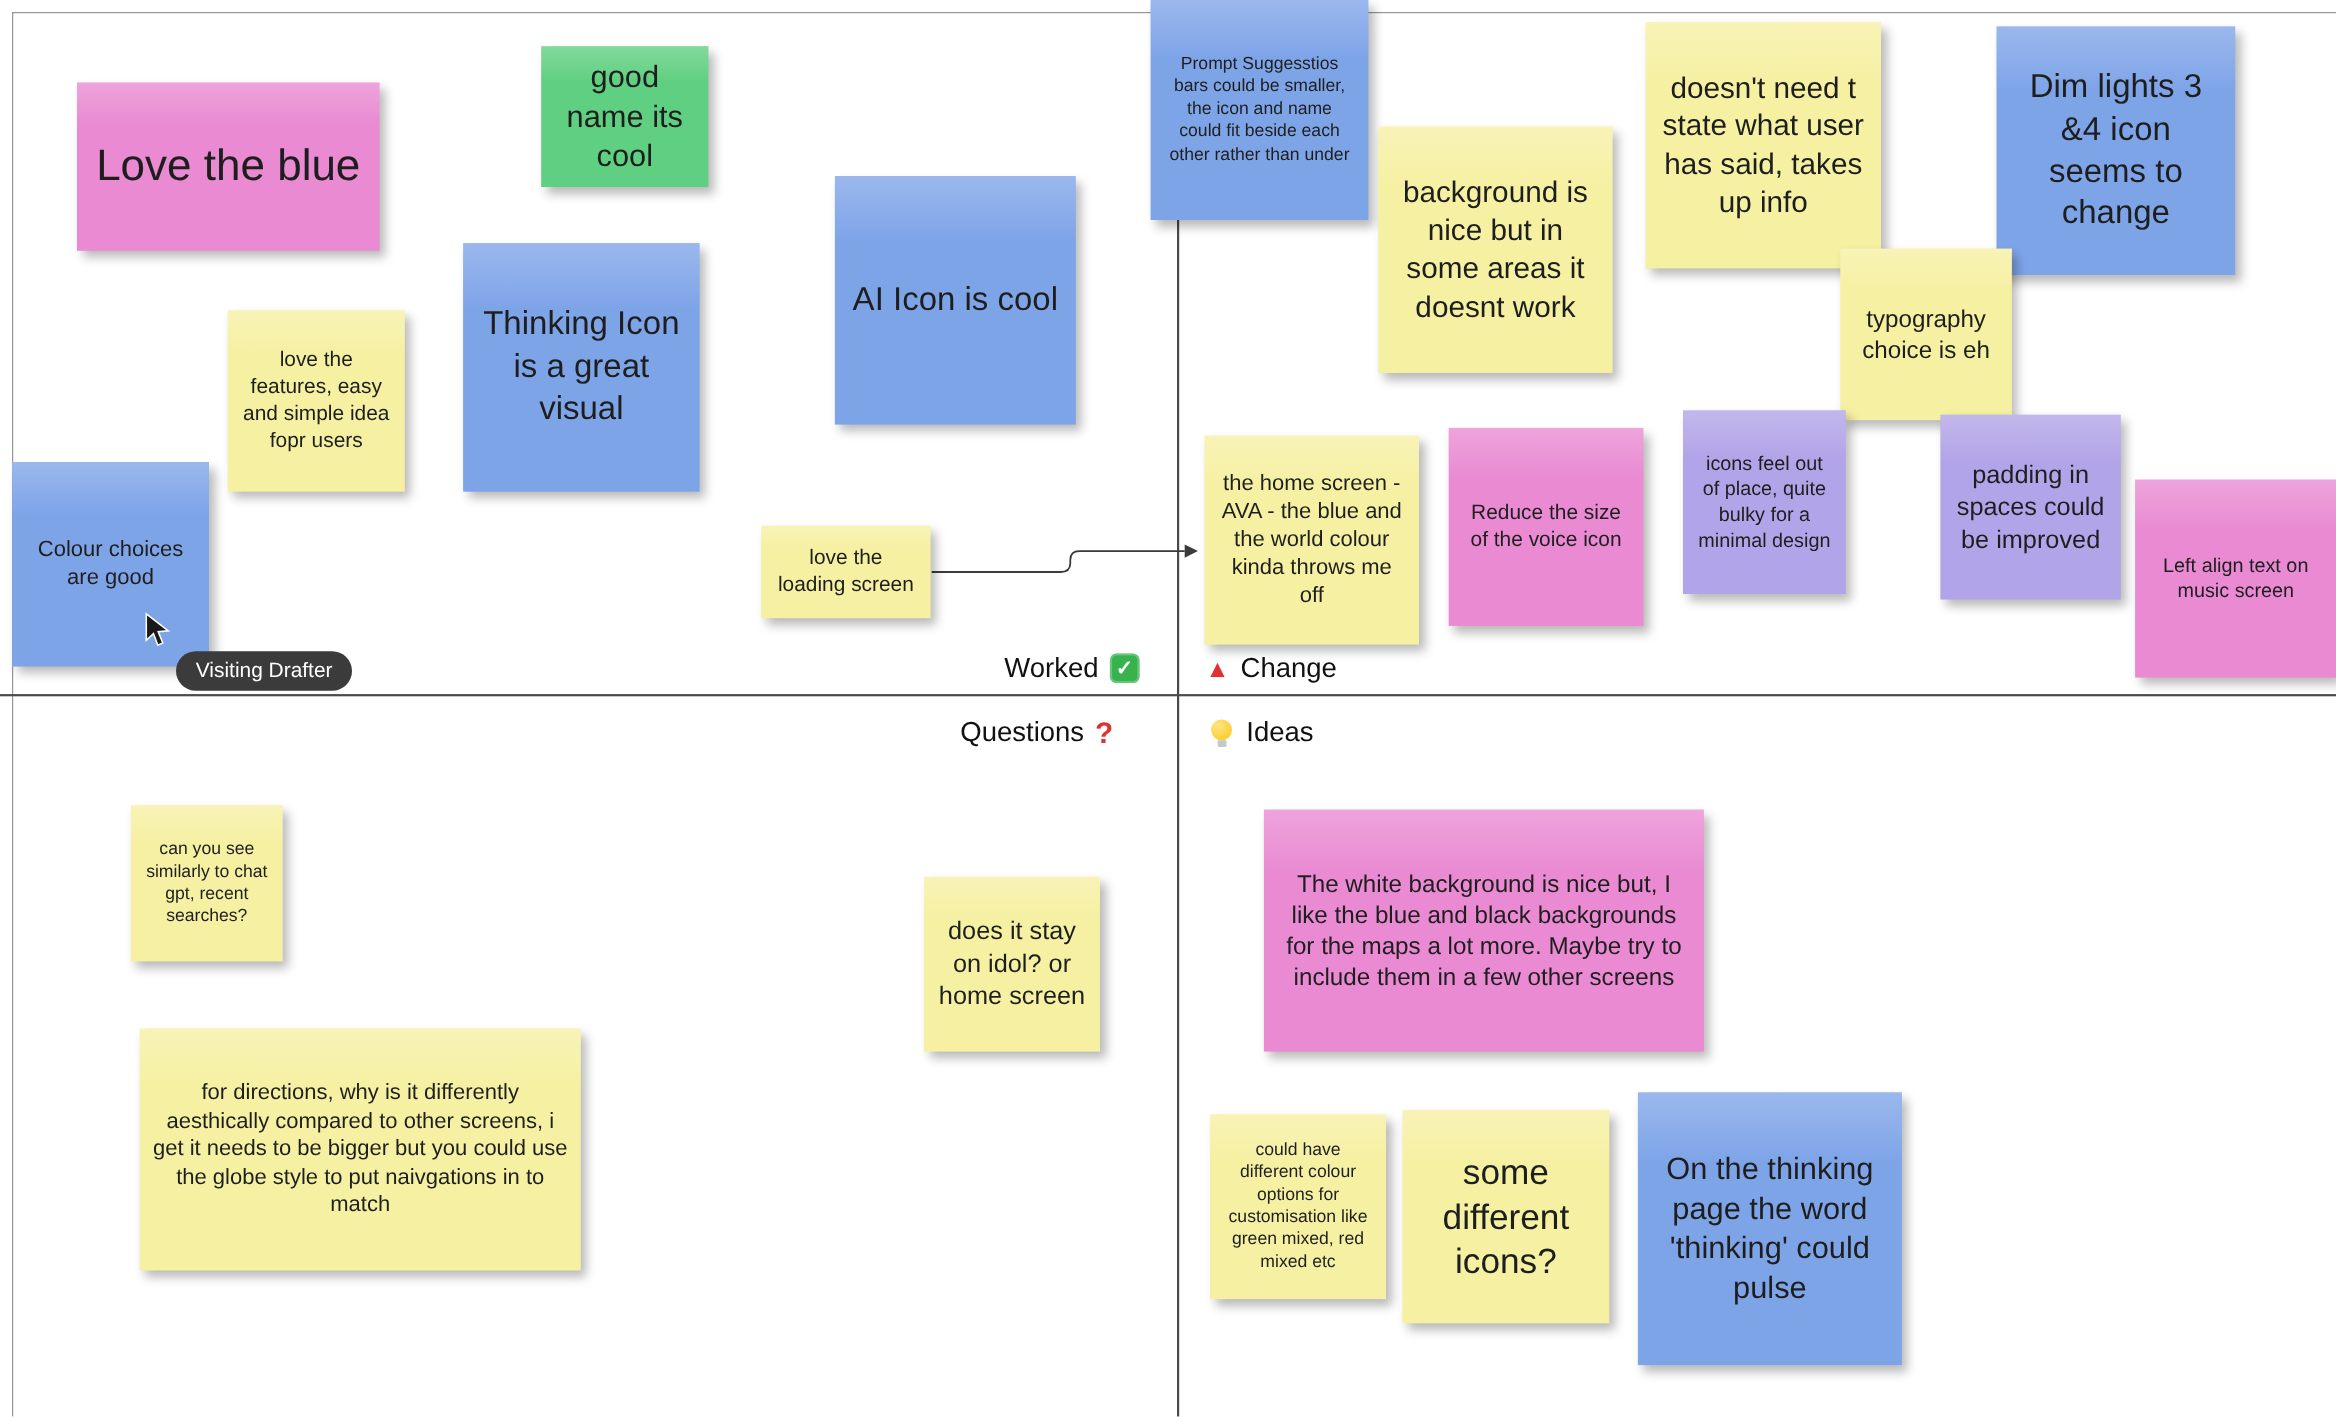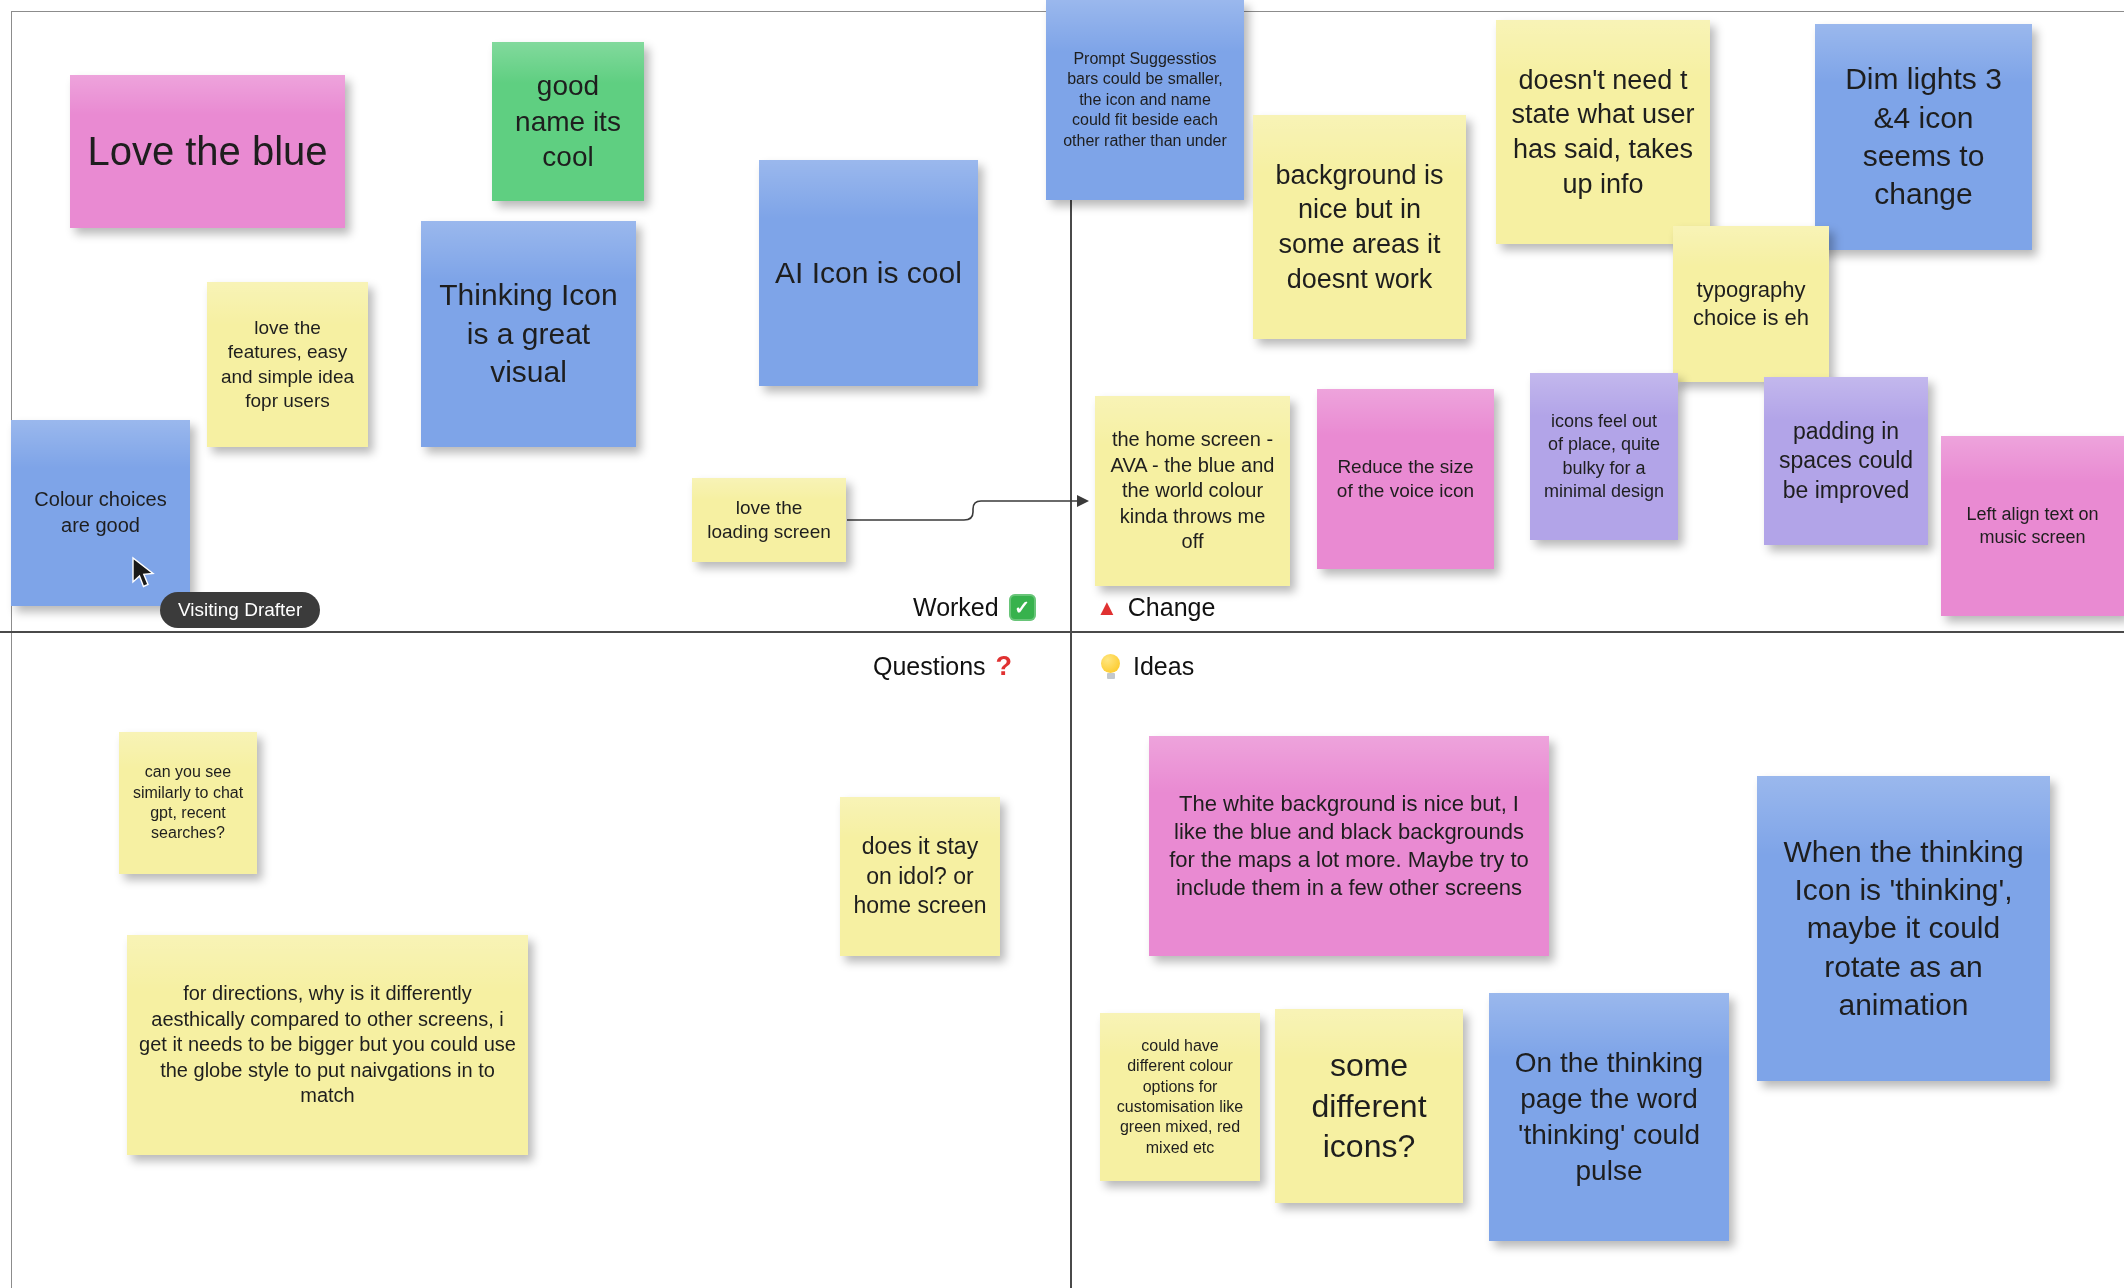--- a/index.html
+++ b/index.html
@@ -79,21 +79,21 @@
   </div>
 
   <svg class="connector" style="left:846px;top:488px;" width="250" height="46" viewBox="0 0 250 46">
     <path d="M 1 32 L 118 32 Q 127 32 127 24 L 127 21 Q 127 13 135 13 L 231 13" fill="none" stroke="#3a3a3a" stroke-width="1.6"></path>
     <polygon points="231,7 243,13 231,19" fill="#3a3a3a"></polygon>
   </svg>
 
   <div class="note pink" style="left:70px;top:75px;width:275px;height:153px;font-size:40px;">
     <span class="note-text">Love the blue</span>
   </div>
-  <div class="note green" style="left:492px;top:42px;width:152px;height:159px;font-size:28px;">
+  <div class="note green" style="left:492px;top:42px;width:152px;height:128px;font-size:28px;">
     <span class="note-text">good name its cool</span>
   </div>
   <div class="note yellow" style="left:207px;top:282px;width:161px;height:165px;font-size:19px;">
     <span class="note-text">love the features, easy and simple idea fopr users</span>
   </div>
   <div class="note blue" style="left:421px;top:221px;width:215px;height:226px;font-size:30px;">
     <span class="note-text">Thinking Icon is a great visual</span>
   </div>
   <div class="note blue" style="left:759px;top:160px;width:219px;height:226px;font-size:30px;">
     <span class="note-text">AI Icon is cool</span>
@@ -142,23 +142,20 @@
   <div class="note yellow" style="left:119px;top:732px;width:138px;height:142px;font-size:16px;">
     <span class="note-text">can you see similarly to chat gpt, recent searches?</span>
   </div>
   <div class="note yellow" style="left:127px;top:935px;width:401px;height:220px;font-size:20px;">
     <span class="note-text">for directions, why is it differently aesthically compared to other screens, i get it needs to be bigger but you could use the globe style to put naivgations in to match</span>
   </div>
 
   <div class="note pink" style="left:1149px;top:736px;width:400px;height:220px;font-size:22px;">
     <span class="note-text">The white background is nice but, I like the blue and black backgrounds for the maps a lot more. Maybe try to include them in a few other screens</span>
   </div>
-  <div class="note blue" style="left:1757px;top:776px;width:293px;height:305px;font-size:30px;">
-    <span class="note-text">When the thinking Icon is 'thinking', maybe it could rotate as an animation</span>
-  </div>
   <div class="note yellow" style="left:1100px;top:1013px;width:160px;height:168px;font-size:16px;">
     <span class="note-text">could have different colour options for customisation like green mixed, red mixed etc</span>
   </div>
   <div class="note yellow" style="left:1275px;top:1009px;width:188px;height:194px;font-size:32px;">
     <span class="note-text">some different icons?</span>
   </div>
   <div class="note blue" style="left:1489px;top:993px;width:240px;height:248px;font-size:28px;">
     <span class="note-text">On the thinking page the word 'thinking' could pulse</span>
   </div>
 

